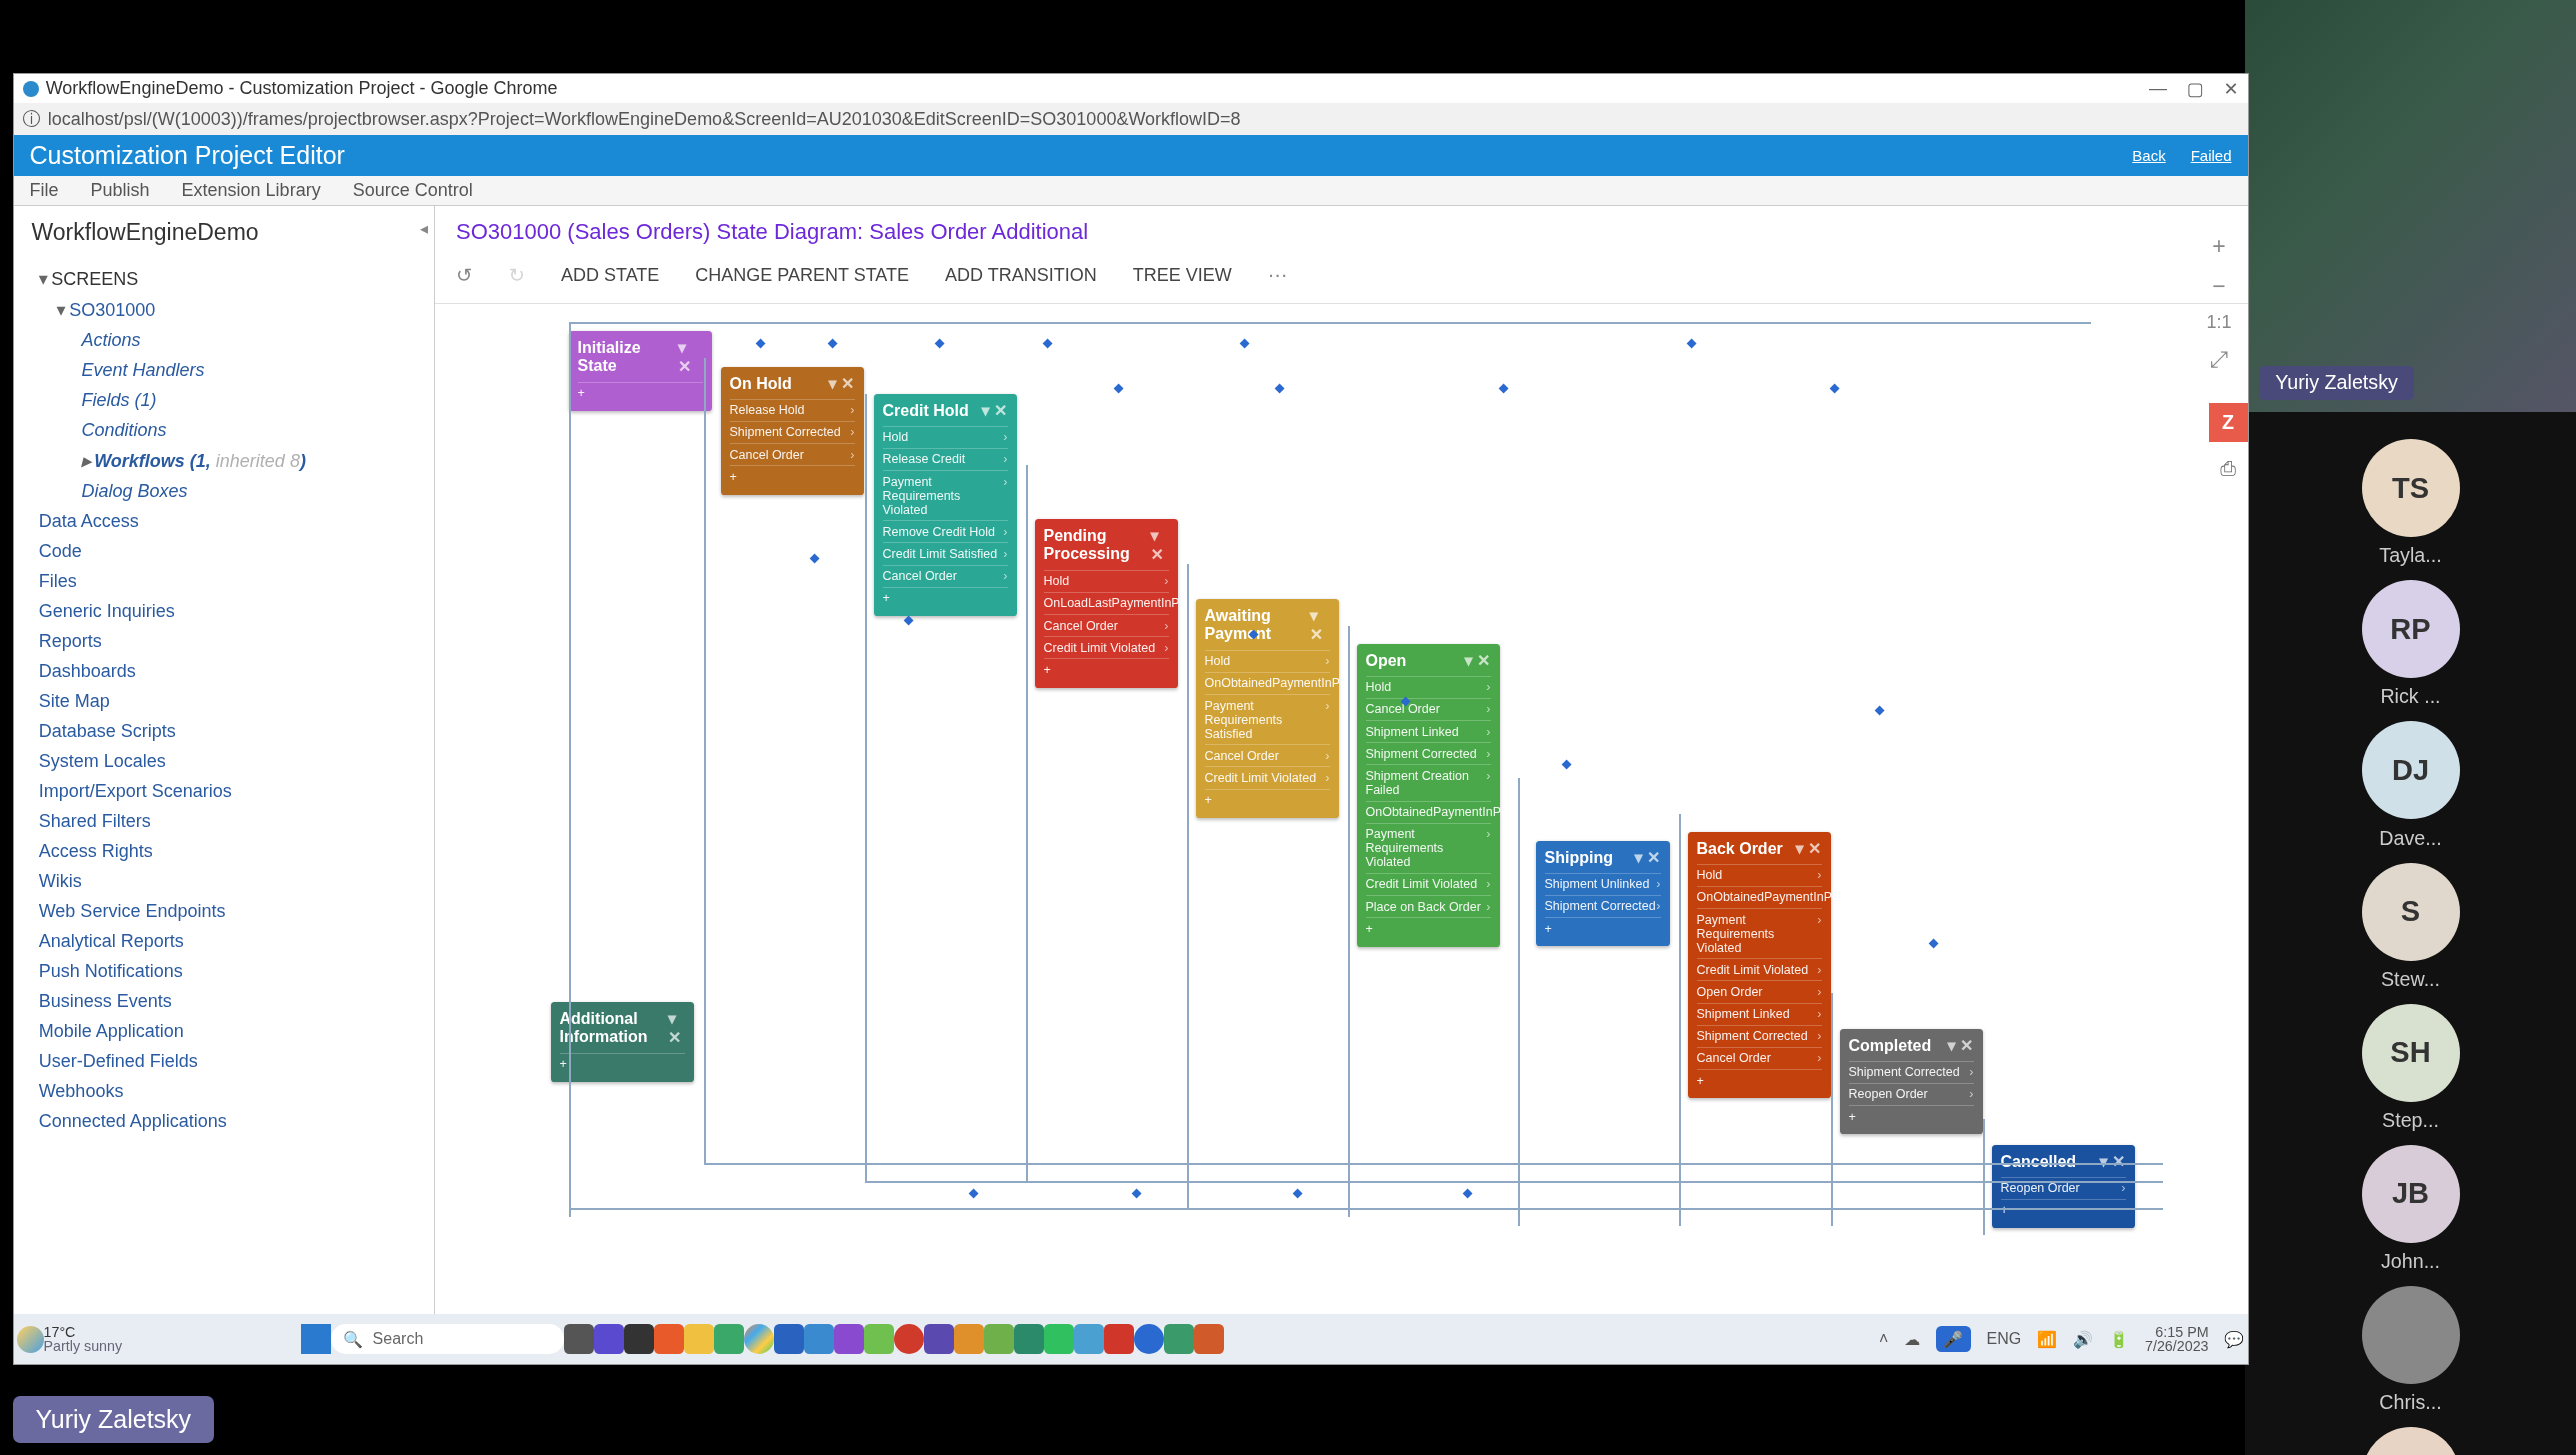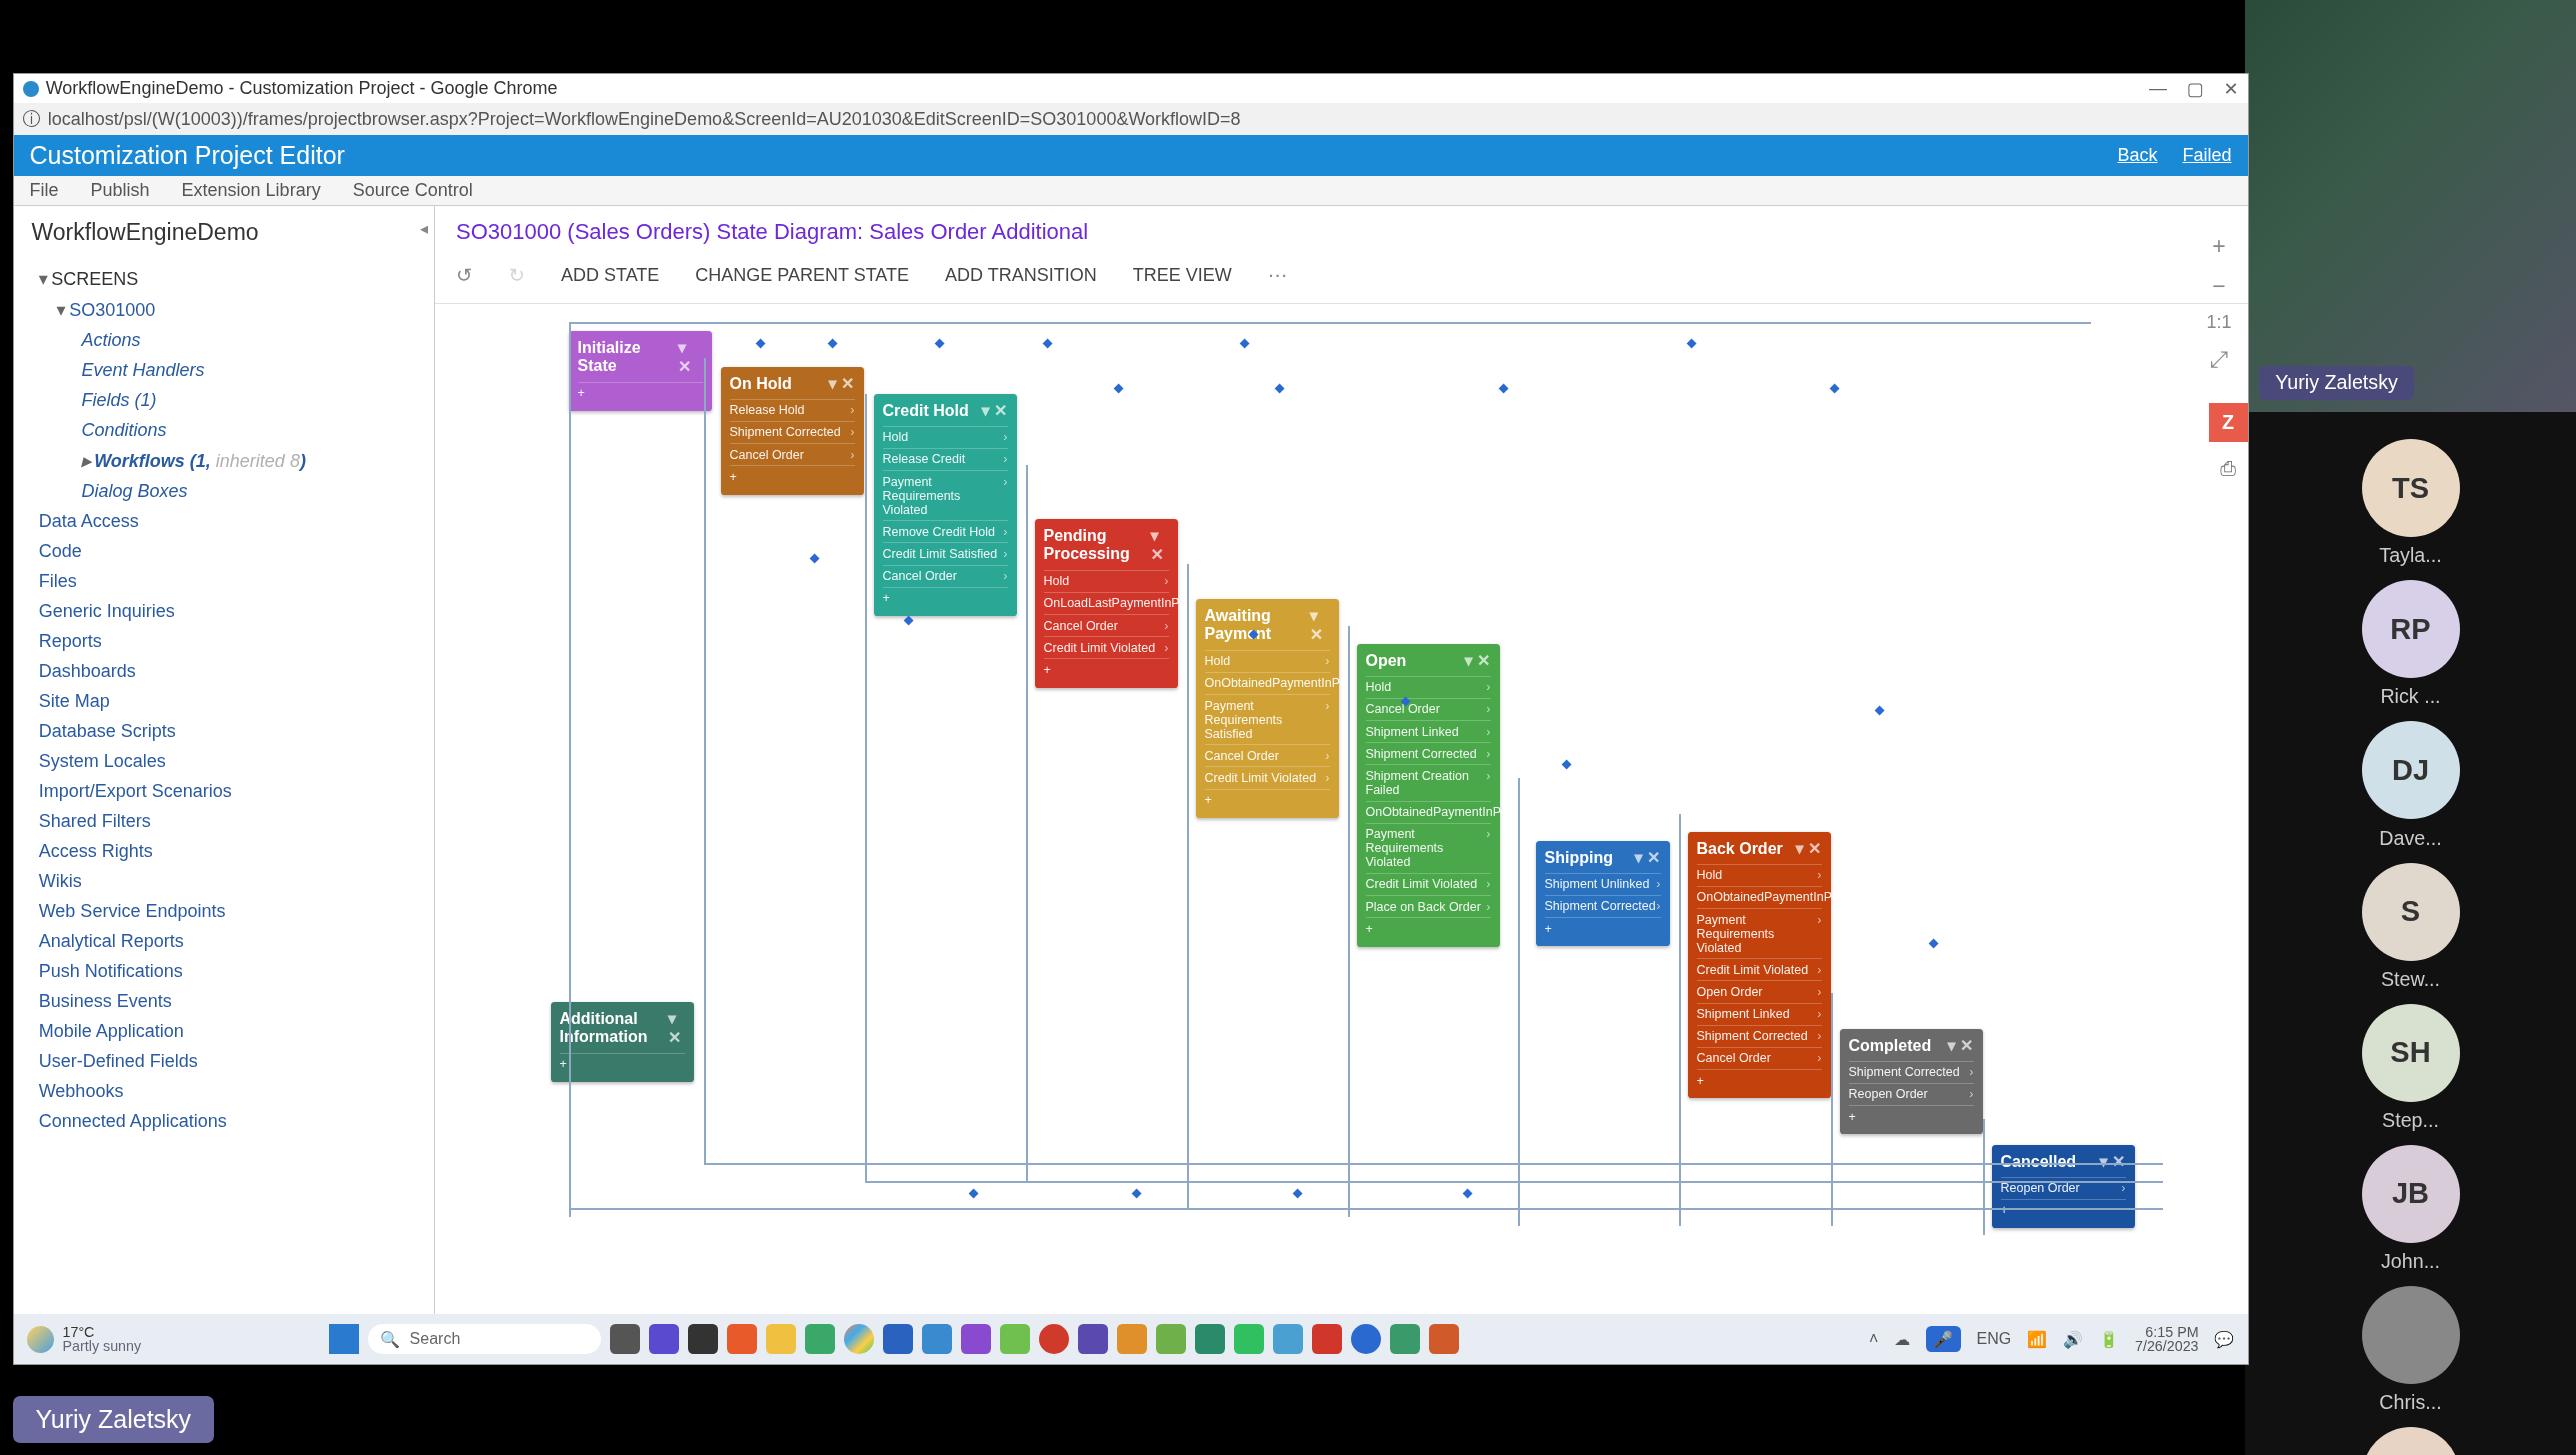--- a/index.html
+++ b/index.html
@@ -20,21 +20,21 @@
 
   
   .window { position: absolute; top: 73px; left: 12.5px; width: 2236px; height: 1292px; background: #000; }
   .chrome-frame { position: absolute; inset: 0; background: #e5e5e5; border: 0.9px solid #999; }
   .titlebar { height: 29px; background: #fff; display: flex; align-items: center; padding: 0 9px; font-size: 18px; color: #333; }
   .titlebar .wctls { margin-left: auto; display: flex; gap: 19.7px; color: #666; }
   .addrbar { height: 32px; background: #f1f1f1; display: flex; align-items: center; padding: 0 9px; font-size: 18px; color: #555; }
   .addrbar .lock { margin-right: 7.2px; }
   
   .app-header { height: 41px; background: #1a8ad6; color: #fff; display: flex; align-items: center; padding: 0 16px; font-size: 25px; }
-  .app-header .links { margin-left: auto; display: flex; gap: 25px; font-size: 18px; text-decoration: underline; }
+  .app-header .links { margin-left: auto; display: flex; gap: 25px; font-size: 15px; text-decoration: underline; }
   
   .app-menu { height: 30px; background: #f5f5f5; display: flex; align-items: center; gap: 32px; padding: 0 16px; font-size: 18px; color: #555; border-bottom: 0.9px solid #ccc; }
   
   .split { display: flex; height: calc(100% - 29px - 32px - 41px - 30px - 50px); background: #fff; }
   
   
   .tree-pane { width: 421px; border-right: 0.9px solid #ccc; padding: 12.5px 9px 12.5px 18px; position: relative; }
   .tree-title { font-size: 23px; color: #333; margin-bottom: 18px; }
   .tree-collapse { position: absolute; top: 12.5px; right: 5.4px; color: #888; font-size: 16px; }
   .tree ul { list-style: none; }
@@ -74,21 +74,21 @@
   .tealdk   { background: #3a7a6a; }
   .red      { background: #d0362a; }
   .yellow   { background: #d0a236; }
   .green    { background: #4aa84a; }
   .blue     { background: #2a72c0; }
   .violet   { background: #c2410c; }
   .grey     { background: #6a6a6a; }
   .navy     { background: #1a52a0; }
   
   
-  .taskbar { position: absolute; left: 0; right: 0; bottom: 0; height: 50px; background: #e8edf4; display: flex; align-items: center; padding: 0 13px; gap: 9px; font-size: 16px; color: #333; }
+  .taskbar { position: absolute; left: 0; right: 0; bottom: 0; height: 50px; background: #e8edf4; display: flex; align-items: center; padding: 0 3px; gap: 0; font-size: 16px; color: #333; }
   .taskbar .weather { display: flex; flex-direction: column; line-height: 1; font-size: 14.3px; margin-right: 179px;}
   .taskbar .search { display: flex; align-items: center; gap: 9px; background: #fff; border-radius: 19.7px; padding: 5.4px 18px 5.4px 12.5px; width: 233px; color: #666; }
   .taskbar .tray { margin-left: auto; display: flex; align-items: center; gap: 16px; color: #555; }
   .tb-icon { width: 30px; height: 30px; border-radius: 5.4px; display: inline-block; }
 </style>
 </head>
 <body>
 
 <div class="call-strip">
   <div class="main-video">

